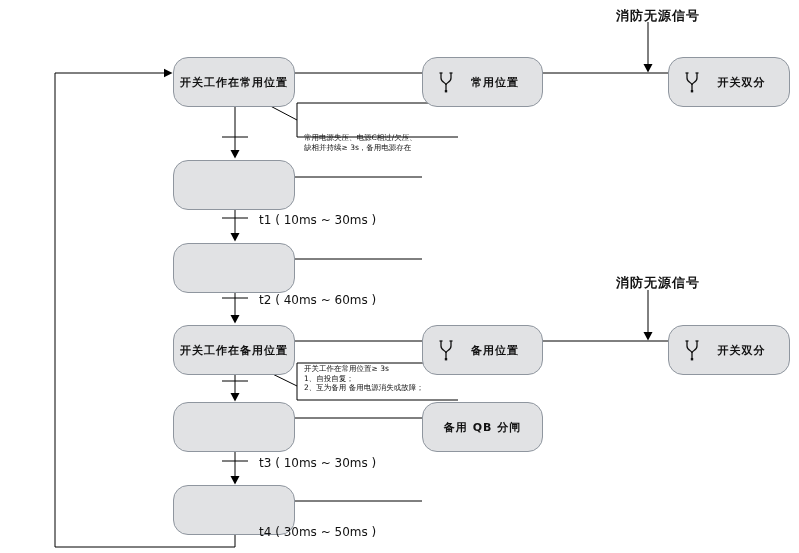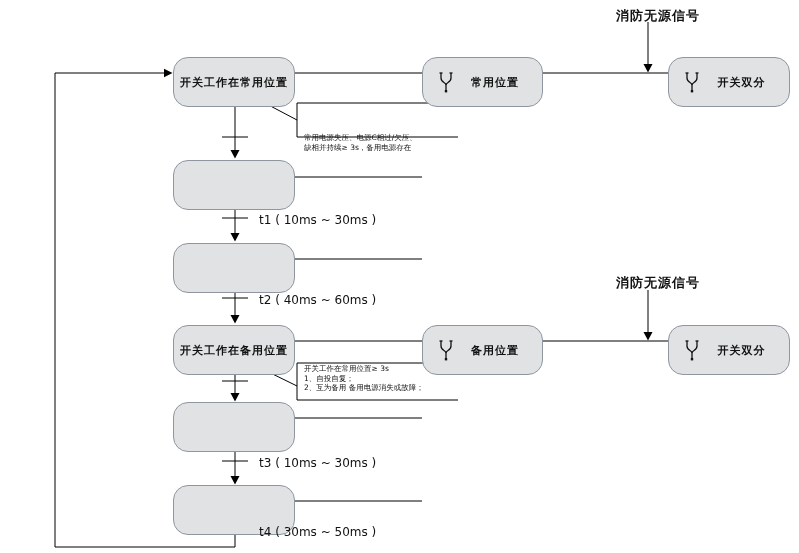--- a/index.html
+++ b/index.html
@@ -191,20 +191,23 @@
     <span class="lbl">开关双分</span>
   </div>
 
   <div class="free-label annot" style="left:304px;top:364px;">
     <div>开关工作在常用位置≥ 3s</div>
     <div>1、自投自复；</div>
     <div>2、互为备用 备用电源消失或故障；</div>
   </div>
 
   <div class="node" style="left:173px;top:402px;width:122px;"></div>
+  <div class="node" style="left:422px;top:402px;width:121px;">
+    <span>备用 QB 分闸</span>
+  </div>
 
   <div class="free-label timing-label" style="left:259px;top:456px;">t3 ( 10ms ~ 30ms )</div>
 
   <div class="node" style="left:173px;top:485px;width:122px;"></div>
 
   <div class="free-label timing-label" style="left:259px;top:525px;">t4 ( 30ms ~ 50ms )</div>
 
 </div>
 
 </body></html>

